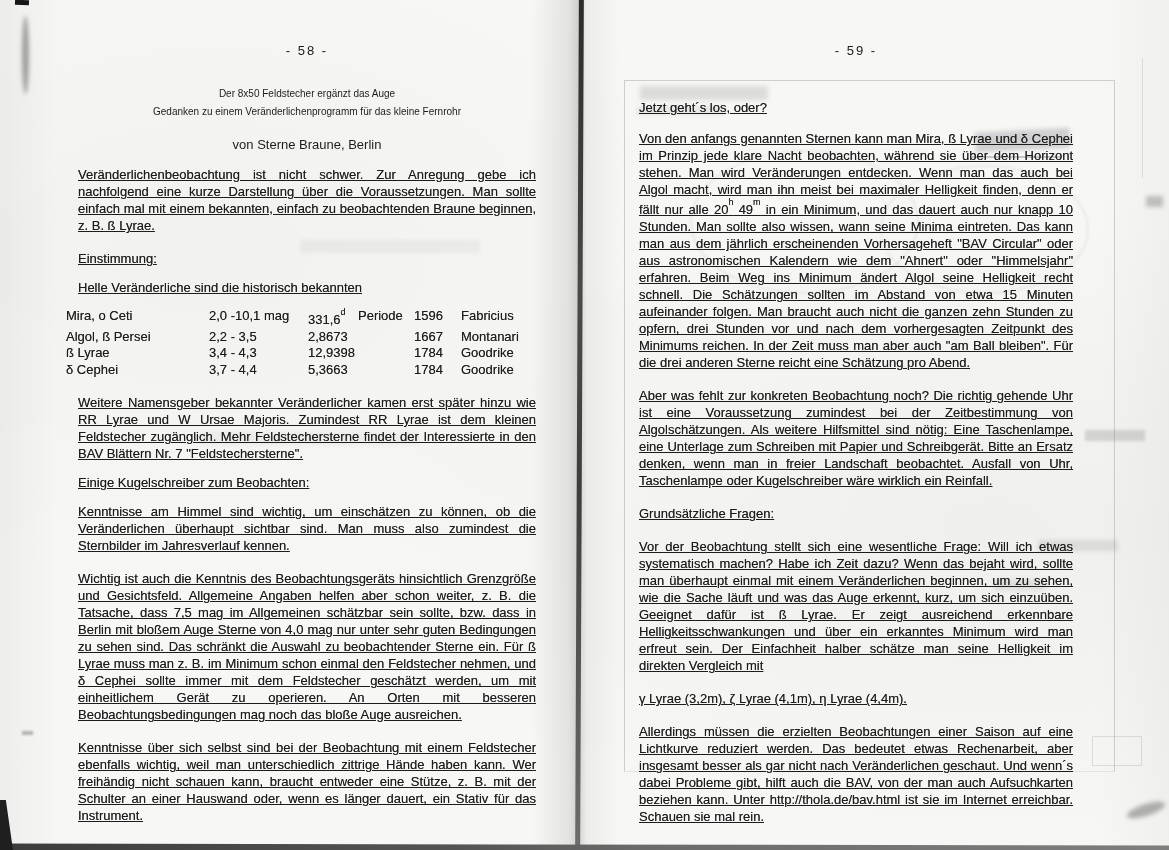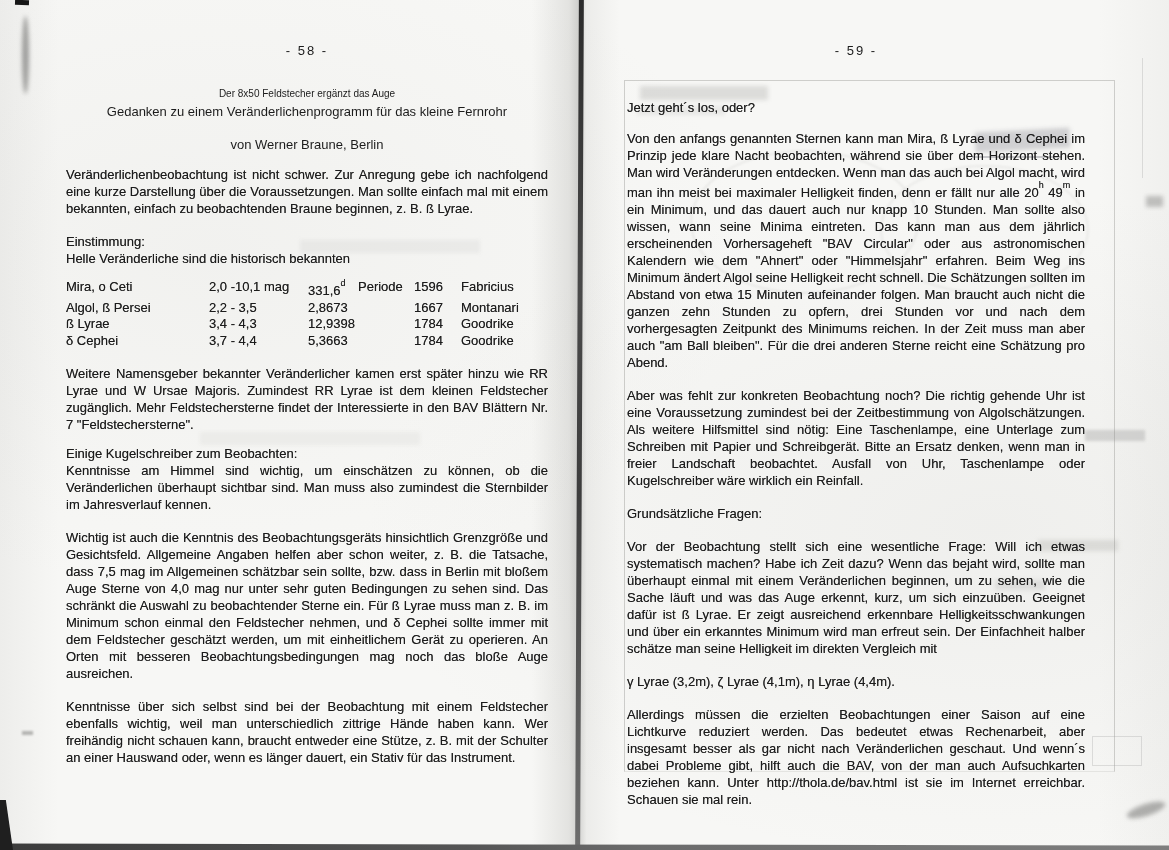--- a/index.html
+++ b/index.html
@@ -17,25 +17,26 @@
       var(--paper, #f6f6f4);
   }
 
   
   .page { position: absolute; top: 40px; z-index: 3; }
   .page-left  { left: 66px;  width: 482px; }
   .page-right { left: 627px; width: 458px; }
   .pagenum { text-align: center; font-size: 13px; line-height: 17px; margin-top: 2px; letter-spacing: 2px; }
   .title-block { text-align: center; margin-top: 26px; }
   .title { font-size: 10px; line-height: 18px; font-weight: normal; margin: 0; }
-  .subtitle { font-size: 13px; line-height: 17px; margin: 0; }
+  .subtitle { font-size: 10px; line-height: 17px; margin: 0; }
   .byline { text-align: center; font-size: 13px; line-height: 17px; margin-top: 16px; }
   .para, .lead, .sect-head, .stars-line {
-    font-size: 13px; line-height: 17px; margin: 0;
+    font-size: 13px; line-height: 17px; margin: 12px;
     text-shadow: 0 0 0.5px rgba(25,25,25,0.65);
+    text-decoration: underline;
   }
   .para { text-align: justify; }
   .mt { margin-top: 16px; }
   .mt-sm { margin-top: 12px; }
   .head-los { margin-top: 40px; }
   sup.scr, .scr { font-size: 9px; position: relative; top: -4px; }
 
   
   .startable { margin-top: 12px; font-size: 13px; }
   .trow { display: grid; grid-template-columns: 143px 99px 46px 60px 40px auto; line-height: 16.5px; }
@@ -119,21 +120,21 @@
   <div class="g g-left-2"></div>
 
   <div class="page page-left">
     <div class="pagenum">- 58 -</div>
 
     <div class="title-block">
       <div class="title">Der 8x50 Feldstecher ergänzt das Auge</div>
       <div class="subtitle">Gedanken zu einem Veränderlichenprogramm für das kleine Fernrohr</div>
     </div>
 
-    <div class="byline">von Werner Braune, Berlin</div>
+    <div class="byline">von Sterne Braune, Berlin</div>
 
     <p class="para mt-sm" style="margin-top:13px">Veränderlichenbeobachtung ist nicht schwer. Zur Anregung gebe ich nachfolgend eine kurze Darstellung über die Voraussetzungen. Man sollte einfach mal mit einem bekannten, einfach zu beobachtenden Braune beginnen, z. B. ß Lyrae.</p>
 
     <div class="mt">
       <div class="sect-head">Einstimmung:</div>
       <div class="lead">Helle Veränderliche sind die historisch bekannten</div>
     </div>
 
     <div class="startable">
       <div class="trow">

